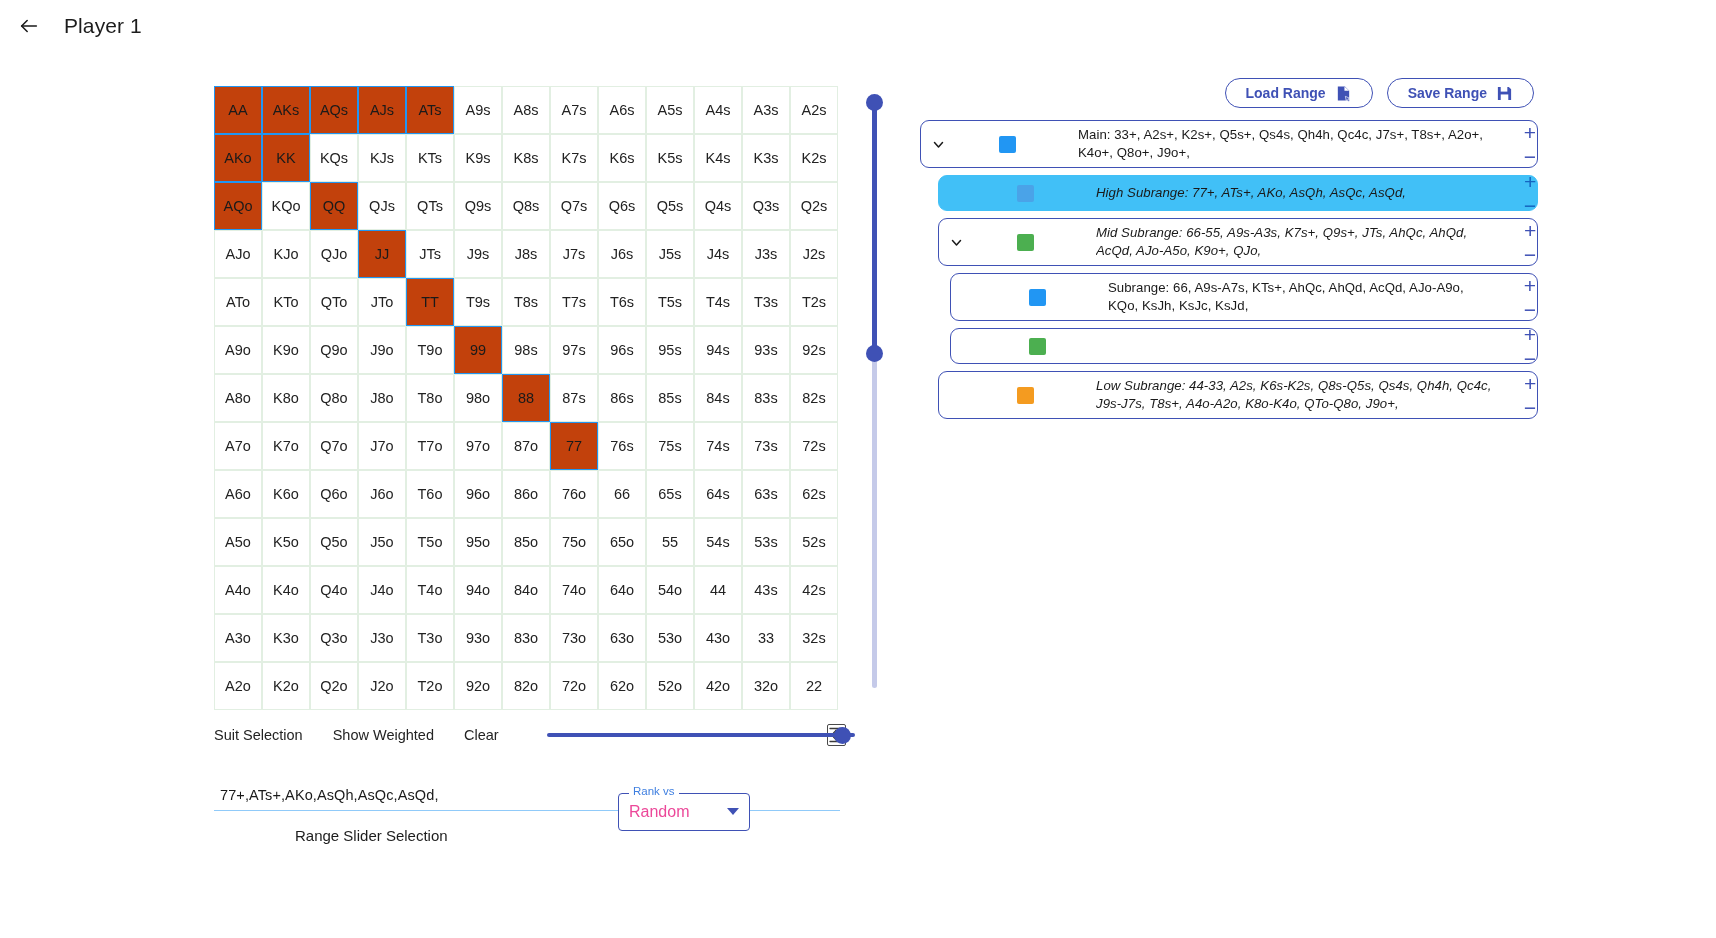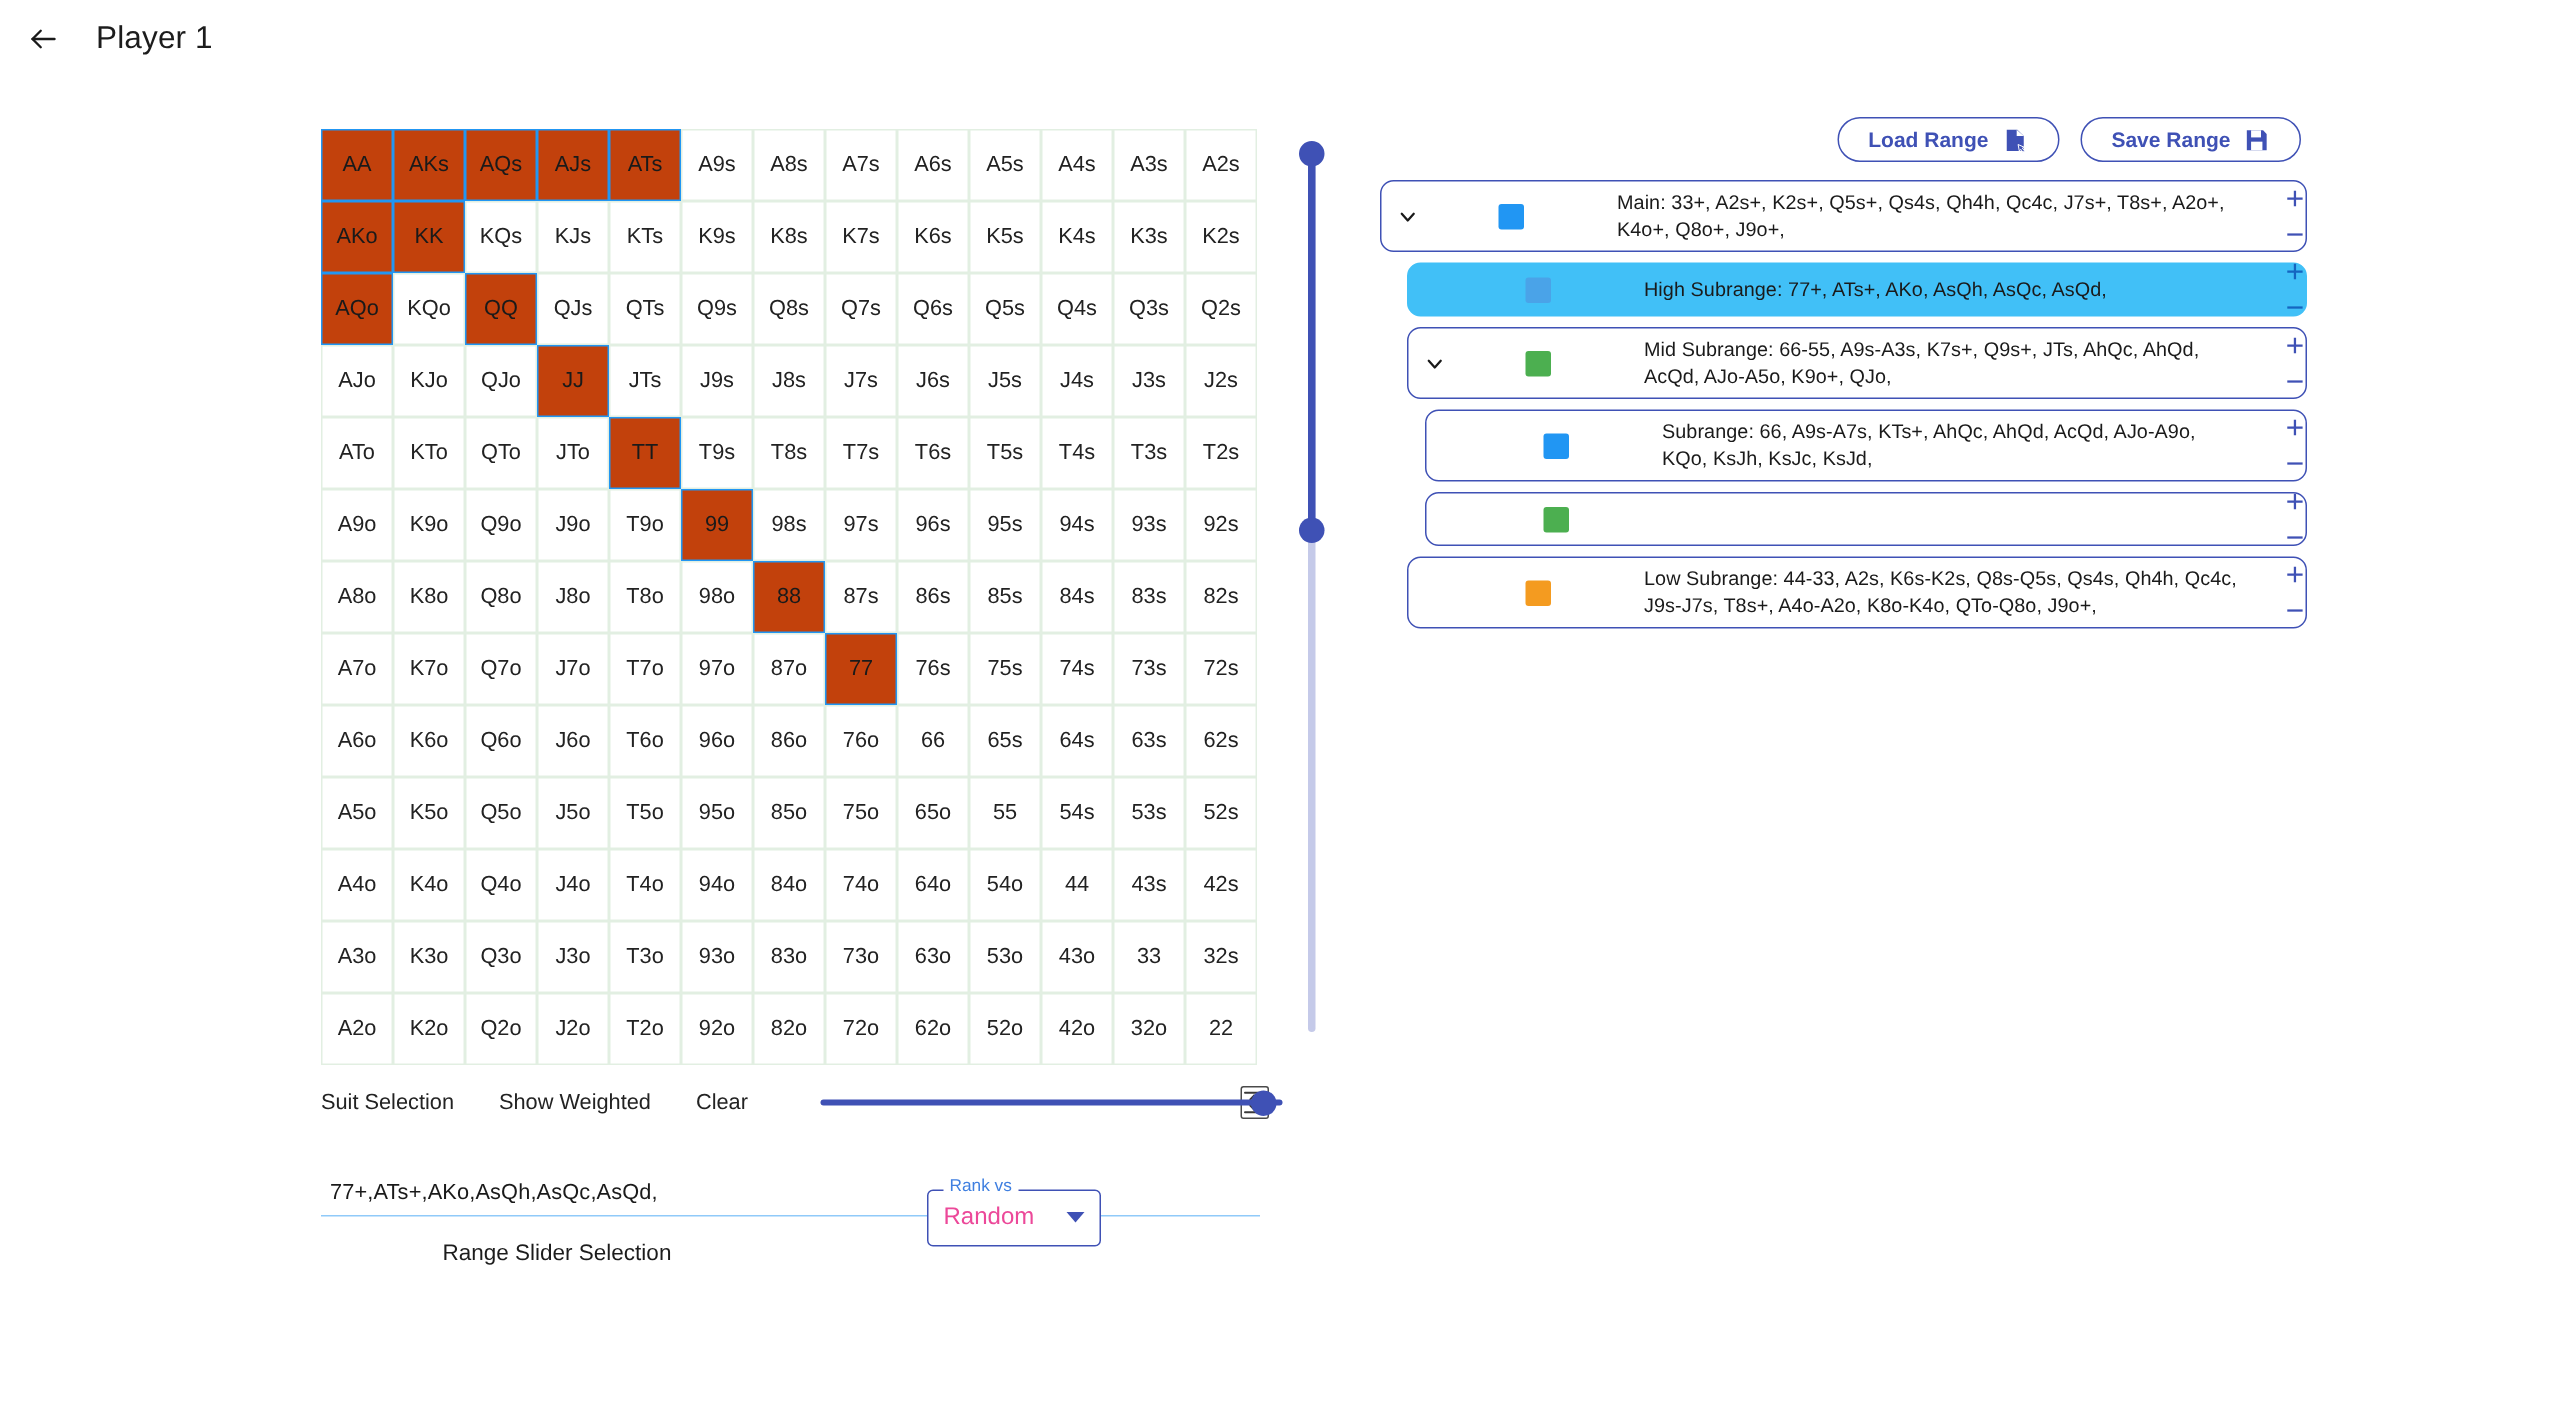--- a/index.html
+++ b/index.html
@@ -121,21 +121,21 @@
   .rss-row {
     position: absolute; left: 295px; top: 786px;
     width: 550px; height: 70px;
     display: flex; align-items: center;
   }
   .rss-label {
     font-size: 15px; color: #1c1c1c; margin-top: 28px;
   }
   .selectbox {
     position: absolute; left: 618px; top: 793px;
-    width: 116px; height: 38px;
+    width: 132px; height: 38px;
     border: 1px solid #3f51b5; border-radius: 4px;
     display: flex; align-items: center; padding: 0 10px;
     cursor: pointer; background: #fff;
   }
   .selectbox .legend {
     position: absolute; left: 10px; top: -9px;
     background: #fff; padding: 0 4px;
     font-size: 11.5px; color: #3f7fe0;
   }
   .selectbox .val { font-size: 16px; color: #ec4899; text-align: right; }
@@ -170,21 +170,21 @@
   .rrow {
     position: relative;
     border: 1px solid #3f51b5; border-radius: 9px;
     background: #fff;
     min-height: 36px;
     display: flex; align-items: center;
     padding: 5px 42px 5px 8px;
     cursor: pointer;
     gap: 48px;
   }
-  .rrow.indent1 { margin-left: 18px; }
+  .rrow.indent1 { margin-left: 18px; font-style: italic; }
   .rrow.indent2 { margin-left: 30px; }
   .rrow.selected {
     background: #41c0f7; border-color: #41c0f7;
   }
   .chev {
     width: 18px; height: 18px; margin-right: 4px;
     display: flex; align-items: center; justify-content: center;
     flex: 0 0 auto;
   }
   .chev svg { width: 13px; height: 13px; }

